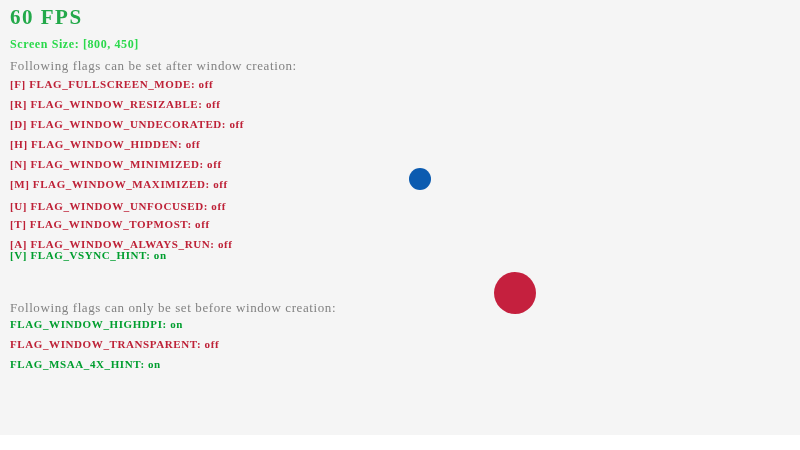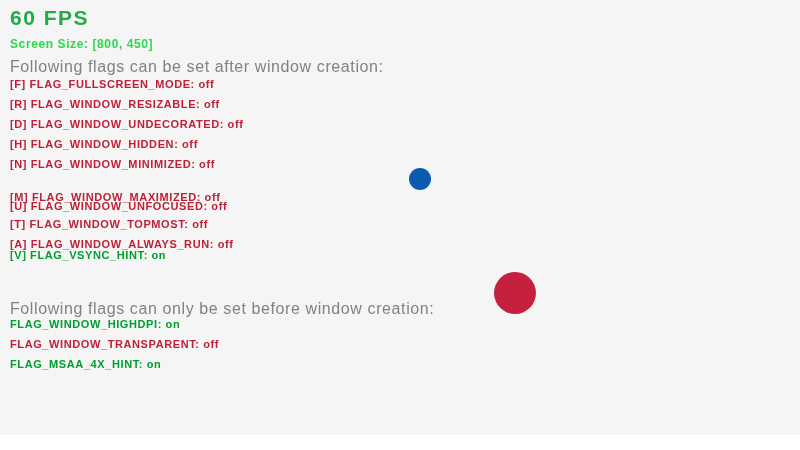--- a/index.html
+++ b/index.html
@@ -6,21 +6,21 @@
     margin: 0;
     padding: 0;
     background: #ffffff;
   }
   #app {
     position: relative;
     width: 800px;
     height: 435px;
     background: #f5f5f5;
     overflow: hidden;
-    font-family: Liberation Sans, sans-serif;
+    font-family: Liberation Serif, serif;
     -webkit-font-smoothing: none;
   }
 
   .txt {
     position: absolute;
     white-space: pre;
     letter-spacing: 0.6px;
     line-height: 1;
   }
 
@@ -38,21 +38,21 @@
   #screen-size {
     left: 10px;
     top: 38px;
     font-size: 12px;
     color: #2bd94c;
     font-weight: bold;
   }
 
   
   .section-heading {
-    font-size: 16px;
+    font-size: 13px;
     color: #828282;
   }
   #heading-after {
     left: 10px;
     top: 59px;
   }
   #heading-before {
     left: 10px;
     top: 301px;
     text-align: center;
@@ -97,21 +97,21 @@
   <div class="txt" id="screen-size">Screen Size: [800, 450]</div>
 
   <div class="txt section-heading" id="heading-after">Following flags can be set after window creation:</div>
 
   <div id="flags-after">
       <div class="txt flag-row flag-off" style="top: 79px;">[F] FLAG_FULLSCREEN_MODE: off</div>
       <div class="txt flag-row flag-off" style="top: 99px;">[R] FLAG_WINDOW_RESIZABLE: off</div>
       <div class="txt flag-row flag-off" style="top: 119px;">[D] FLAG_WINDOW_UNDECORATED: off</div>
       <div class="txt flag-row flag-off" style="top: 139px;">[H] FLAG_WINDOW_HIDDEN: off</div>
       <div class="txt flag-row flag-off" style="top: 159px;">[N] FLAG_WINDOW_MINIMIZED: off</div>
-      <div class="txt flag-row flag-off" style="top: 192px;">[M] FLAG_WINDOW_MAXIMIZED: off</div>
+      <div class="txt flag-row flag-off" style="top: 179px;">[M] FLAG_WINDOW_MAXIMIZED: off</div>
       <div class="txt flag-row flag-off" style="top: 201px;">[U] FLAG_WINDOW_UNFOCUSED: off</div>
       <div class="txt flag-row flag-off" style="top: 219px;">[T] FLAG_WINDOW_TOPMOST: off</div>
       <div class="txt flag-row flag-off" style="top: 239px;">[A] FLAG_WINDOW_ALWAYS_RUN: off</div>
       <div class="txt flag-row flag-on" style="top: 250px;">[V] FLAG_VSYNC_HINT: on</div>
     </div>
 
   <div class="txt section-heading" id="heading-before">Following flags can only be set before window creation:</div>
 
   <div id="flags-before">
       <div class="txt flag-row flag-on" style="top: 319px; text-align: center;">FLAG_WINDOW_HIGHDPI: on</div>

